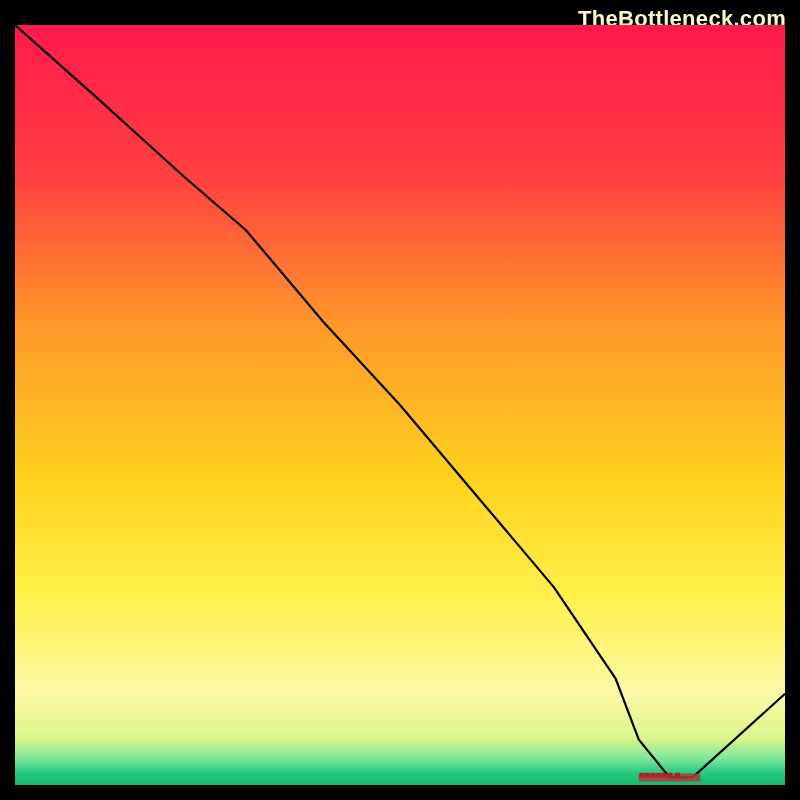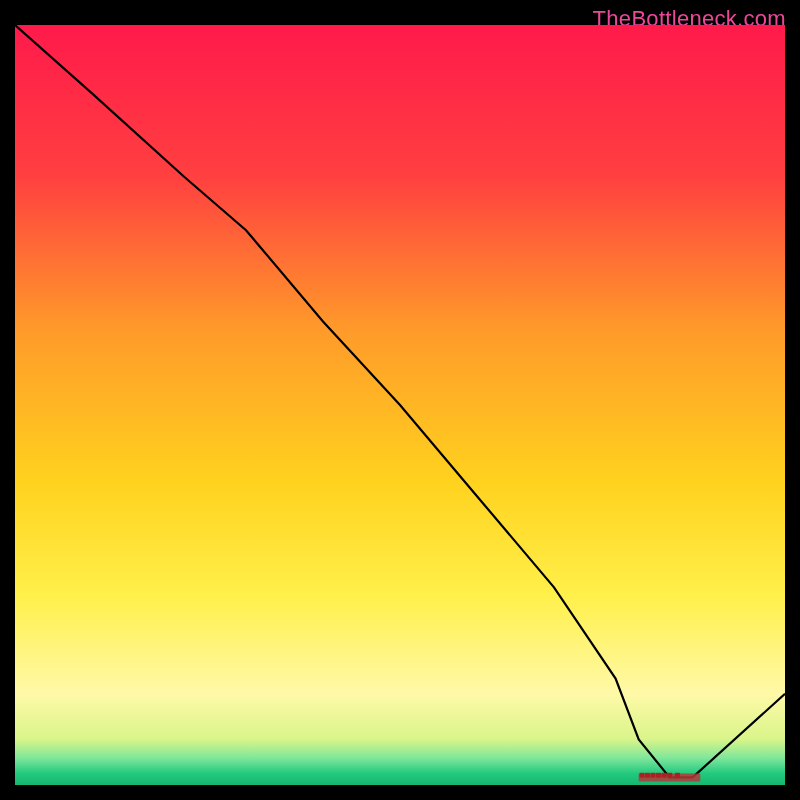--- a/index.html
+++ b/index.html
@@ -1,17 +1,17 @@
 <!DOCTYPE html>
 <html><head>
 <meta charset="utf-8">
 <style>
   html,body{margin:0;padding:0;width:800px;height:800px;background:#000;overflow:hidden;font-family:Arial,Helvetica,sans-serif}
   .wrap{position:relative;width:800px;height:800px}
-  .watermark{position:absolute;top:6px;right:14px;color:#ec4899;font-size:22px;letter-spacing:.3px;font-weight:400}
+  .watermark{position:absolute;top:6px;right:14px;color:#fef9c3;font-size:22px;letter-spacing:.3px;font-weight:700}
   .plot{position:absolute;left:15px;top:25px;width:770px;height:760px;background:#000}
   .gradient{position:absolute;left:0;top:0;width:100%;height:100%}
   .curve{position:absolute;left:0;top:0;width:100%;height:100%}
   .marker-label{position:absolute;color:#a22;font-size:10px;font-weight:700;letter-spacing:-.5px}
 </style>
 </head>
 <body>
 
 <div class="wrap">
   <div class="watermark">TheBottleneck.com</div>

